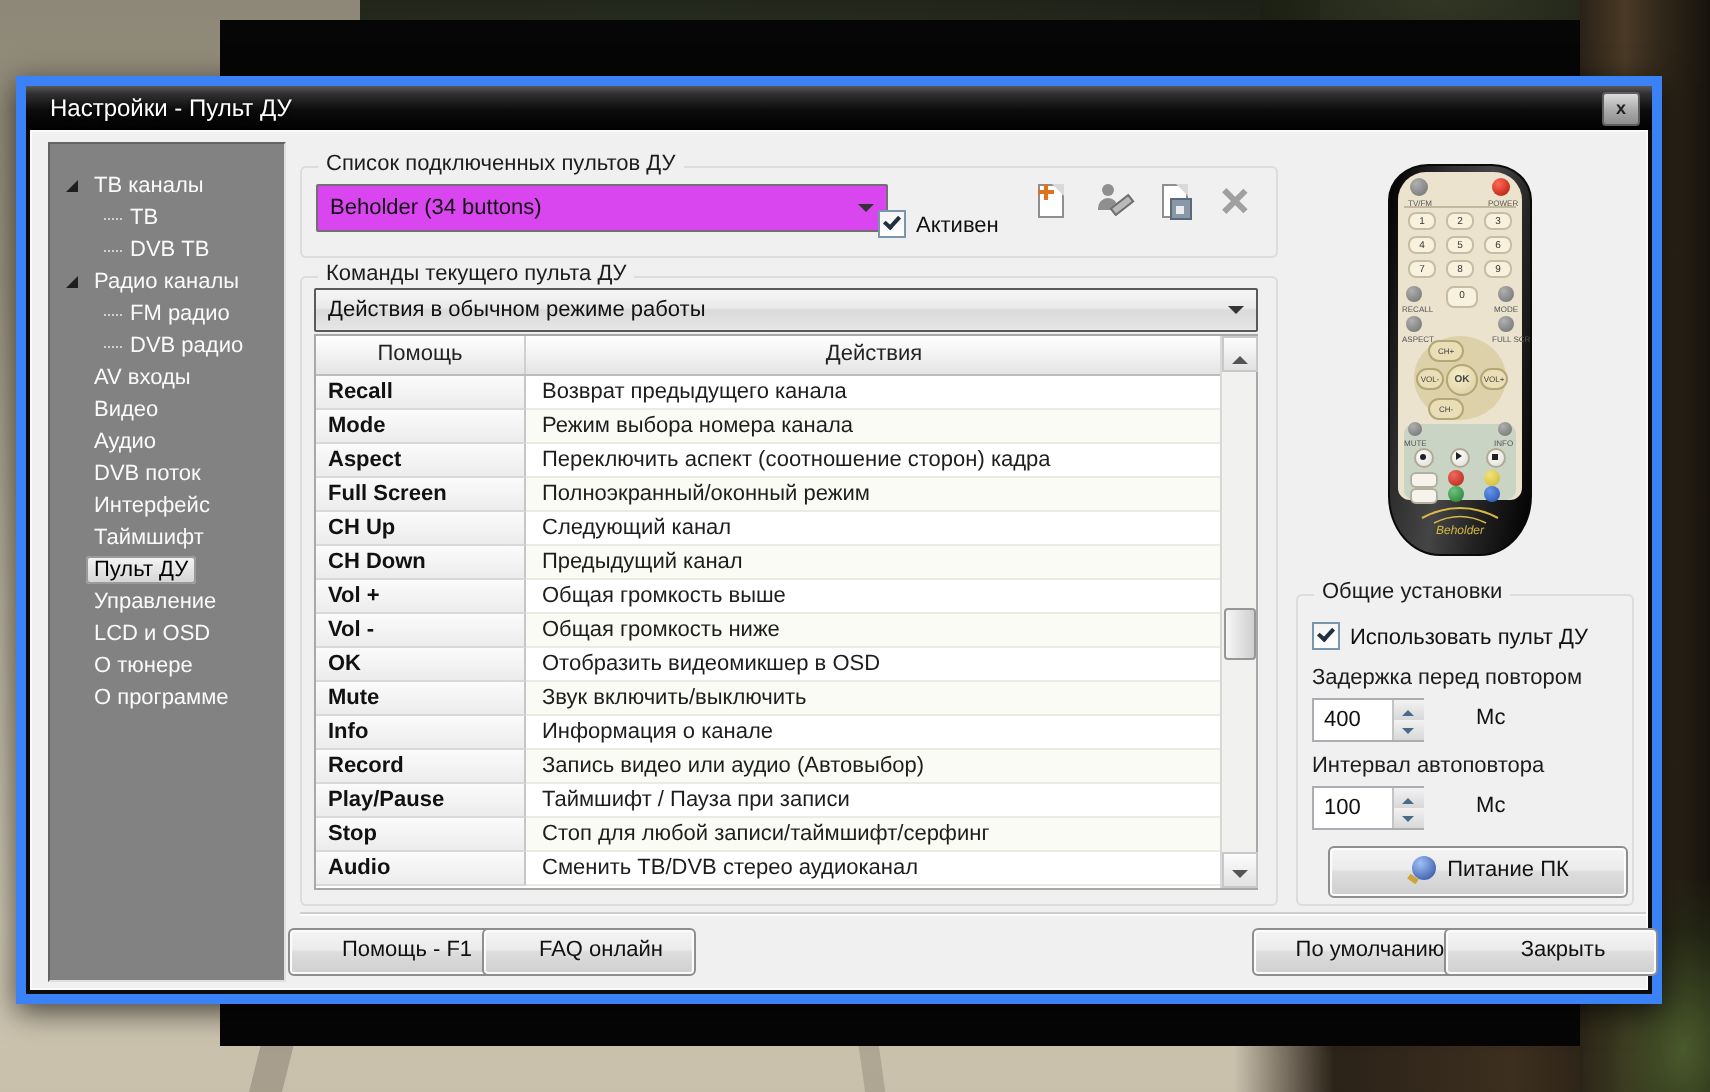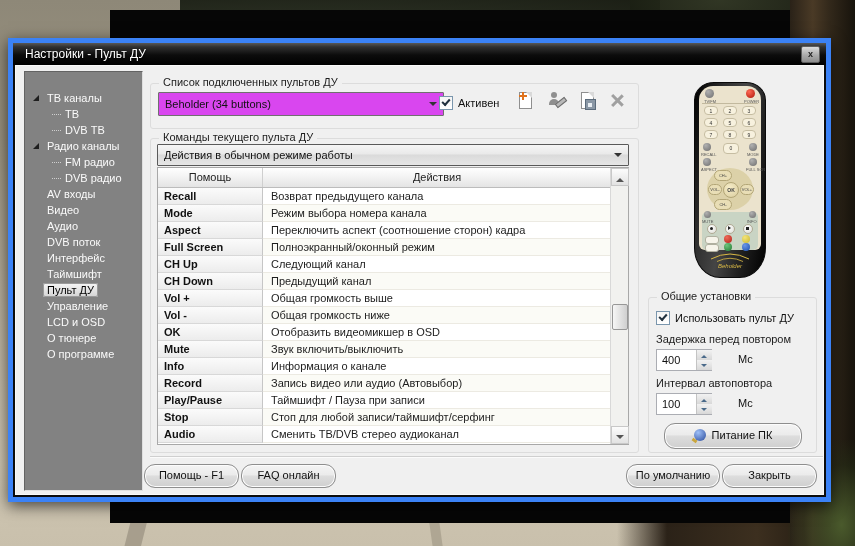--- a/index.html
+++ b/index.html
@@ -34,21 +34,21 @@
     text-shadow:0 1px 2px #000;white-space:nowrap;}
   .close-btn{position:absolute;right:6px;top:3px;width:17px;height:15px;border-radius:2px;
     background:linear-gradient(180deg,#dcdcdc 0%,#aaa 55%,#8e8e8e 100%);
     border:1px solid #5e5e5e;color:#222;font-size:9px;font-weight:bold;text-align:center;line-height:14px;}
   .client{position:absolute;left:2px;top:22px;right:2px;bottom:2px;background:#f0f0f0;
     box-shadow:inset 0 0 0 1px #fafafa;}
 
   
   .sidebar{position:absolute;left:9px;top:6px;width:117px;height:418px;background:#828282;
     border:1px solid;border-color:#636363 #dfdfdf #dfdfdf #636363;overflow:hidden;}
-  .tree{padding-top:18px;}
+  .tree{padding-top:13px;}
   .tree-item{position:relative;height:16px;line-height:16px;color:#fafafa;padding-left:22px;
     white-space:nowrap;}
   .tree-item.level1{padding-left:40px;}
   .tree-item.level1::before{content:"";position:absolute;left:27px;top:8px;width:9px;
     border-top:1px dotted #cfcfcf;}
   .expander{position:absolute;left:8px;top:5px;width:0;height:0;
     border:3.5px solid transparent;border-right-color:#1e1e1e;border-bottom-color:#1e1e1e;}
   .tree-item.sel .lbl{background:linear-gradient(180deg,#f4f4f4,#d6d6d6);color:#000;
     border:1px solid #9a9a9a;border-radius:2px;padding:0 3px;margin-left:-4px;}
 
@@ -71,21 +71,21 @@
   .combo1 .carr{top:9px;}
   .combo2{left:142px;top:79px;width:470px;height:20px;border-color:#5a5a5a;
     background:linear-gradient(180deg,#f6f6f6 0%,#e9e9e9 45%,#dadada 50%,#e6e6e6 100%);}
 
   
   .cbrow{position:absolute;height:14px;line-height:14px;white-space:nowrap;}
   .cb{display:inline-block;width:12px;height:12px;background:linear-gradient(180deg,#f4f4f4,#fff);
     border:1px solid #7a96ad;vertical-align:-3px;position:relative;margin-right:5px;}
   .cb .chk{position:absolute;left:2px;top:2px;width:6px;height:3px;border-left:2px solid #20303e;
     border-bottom:2px solid #20303e;transform:rotate(-48deg);}
-  .cb-active{left:424px;top:31px;}
+  .cb-active{left:424px;top:40px;}
 
   
   .tool{position:absolute;top:24px;width:22px;height:22px;}
   .t-new{left:499px;} .t-edit{left:530px;} .t-save{left:561px;} .t-del{left:591px;}
   .sheet{position:absolute;left:5px;top:3px;width:11px;height:15px;background:#fff;
     border:1px solid #8f8f8f;}
   .sheet::after{content:"";position:absolute;right:-1px;top:-1px;width:0;height:0;
     border:3px solid #d9d9d9;border-left-color:transparent;border-bottom-color:transparent;}
   .plusv{position:absolute;left:2px;top:-1px;width:2px;height:8px;background:#e0721c;}
   .plush{position:absolute;left:-1px;top:2px;width:8px;height:2px;background:#e0721c;}
@@ -124,23 +124,23 @@
   .sarr.up{top:0;} .sarr.dn{bottom:0;}
   .sarr i{position:absolute;left:4px;width:0;height:0;border:4px solid transparent;}
   .sarr.up i{top:5px;border-bottom-color:#555;}
   .sarr.dn i{top:8px;border-top-color:#555;}
   .sthumb{position:absolute;left:1px;top:136px;width:14px;height:24px;border-radius:2px;
     background:linear-gradient(90deg,#f6f6f6,#cfcfcf);border:1px solid #979797;}
 
   
   .sep{position:absolute;left:135px;top:391px;width:673px;height:0;
     border-top:1px solid #cfcfcf;border-bottom:1px solid #fbfbfb;}
-  .pbtn{position:absolute;height:22px;border:1px solid #8e8e8e;border-radius:11px;
+  .pbtn{position:absolute;height:22px;border:1px solid #8e8e8e;border-radius:3px;
     background:linear-gradient(180deg,#f4f4f4 0%,#ebebeb 45%,#dddddd 50%,#cfcfcf 100%);
-    text-align:center;line-height:20px;color:#111;box-shadow:inset 0 0 0 1px #fcfcfc;}
+    text-align:center;line-height:20px;color:#111;box-shadow:inset 0 0 0 1px #fcfcfc;padding-left:12px;}
   .b-help{left:129px;top:399px;width:93px;}
   .b-faq{left:226px;top:399px;width:93px;}
   .b-def{left:611px;top:399px;width:92px;}
   .b-close{left:707px;top:399px;width:93px;}
 
   
   .cb-use{left:641px;top:246px;}
   .glabel{position:absolute;white-space:nowrap;color:#1c1c1c;}
   .l-delay{left:641px;top:268px;}
   .l-int{left:641px;top:312px;}

